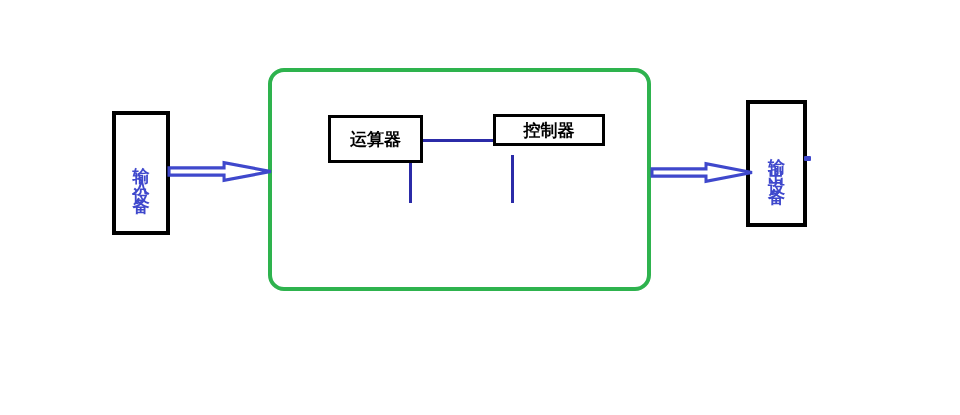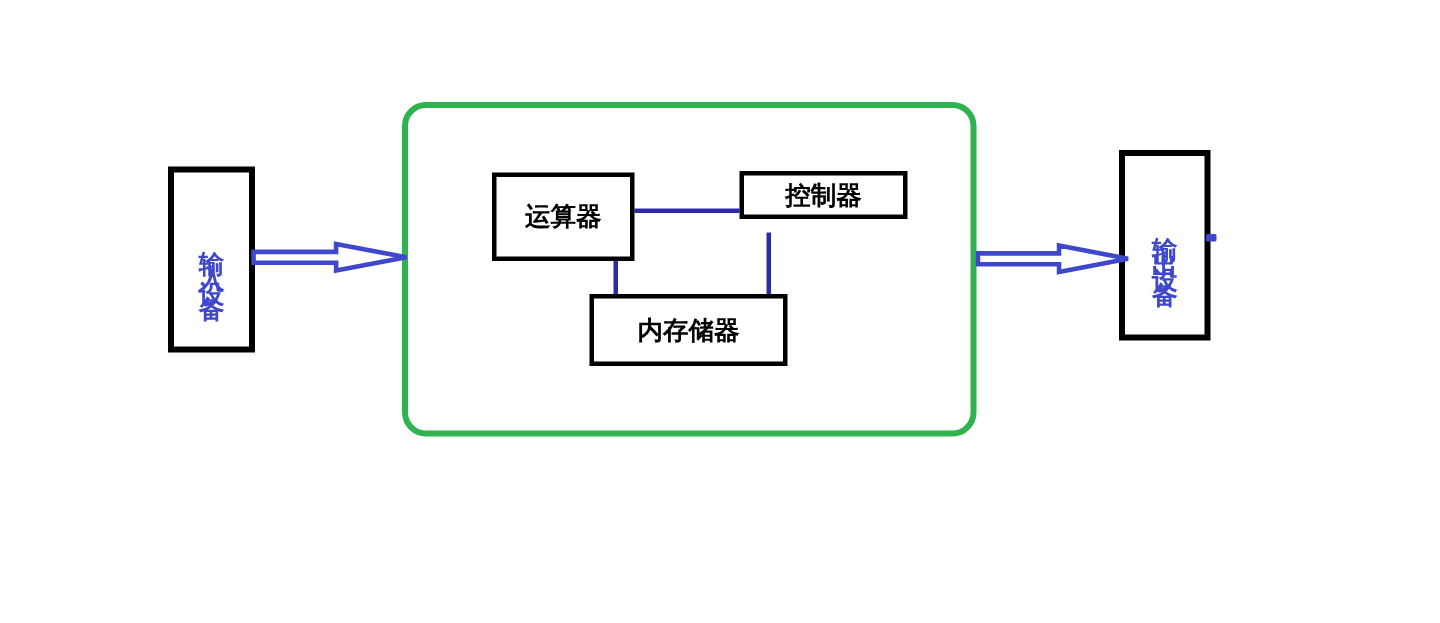--- a/index.html
+++ b/index.html
@@ -60,21 +60,21 @@
     border: 3px solid var(--box-border-black);
     background: var(--background);
     display: flex;
     align-items: center;
     justify-content: center;
     font-size: 17px;
     font-weight: bold;
     color: #000000;
     z-index: 2;
   }
-  .unit-box.alu { left: 328px; top: 115px; width: 95px;  height: 59px; }
+  .unit-box.alu { left: 328px; top: 115px; width: 95px;  height: 48px; }
   .unit-box.cu  { left: 493px; top: 114px; width: 112px; height: 32px; }
   .unit-box.mem { left: 393px; top: 196px; width: 132px; height: 48px; }
 
   
   .connector { position: absolute; background: var(--connector-blue); z-index: 1; }
   .connector.h  { left: 420px; top: 139px; width: 77px; height: 3px; }
   .connector.v1 { left: 409px; top: 155px; width: 3px;  height: 48px; }
   .connector.v2 { left: 511px; top: 155px; width: 3px;  height: 48px; }
 
   
@@ -117,23 +117,20 @@
   <div class="connector h"></div>
   <div class="connector v1"></div>
   <div class="connector v2"></div>
 
   <div class="unit-box alu">
     <span>运算器</span>
   </div>
   <div class="unit-box cu">
     <span>控制器</span>
   </div>
-  <div class="unit-box mem">
-    <span>内存储器</span>
-  </div>
 
   <div class="arrow out">
     <svg viewBox="0 0 106 24" preserveAspectRatio="none" aria-hidden="true">
       <polygon points="2,8.5 56,8.5 56,3.5 102,12 56,20.5 56,15.5 2,15.5" fill="#ffffff" stroke="currentColor" stroke-width="3" stroke-linejoin="miter"></polygon>
     </svg>
   </div>
 
   <div class="device-box output">
     <span class="vtext">输出设备</span>
   </div>

